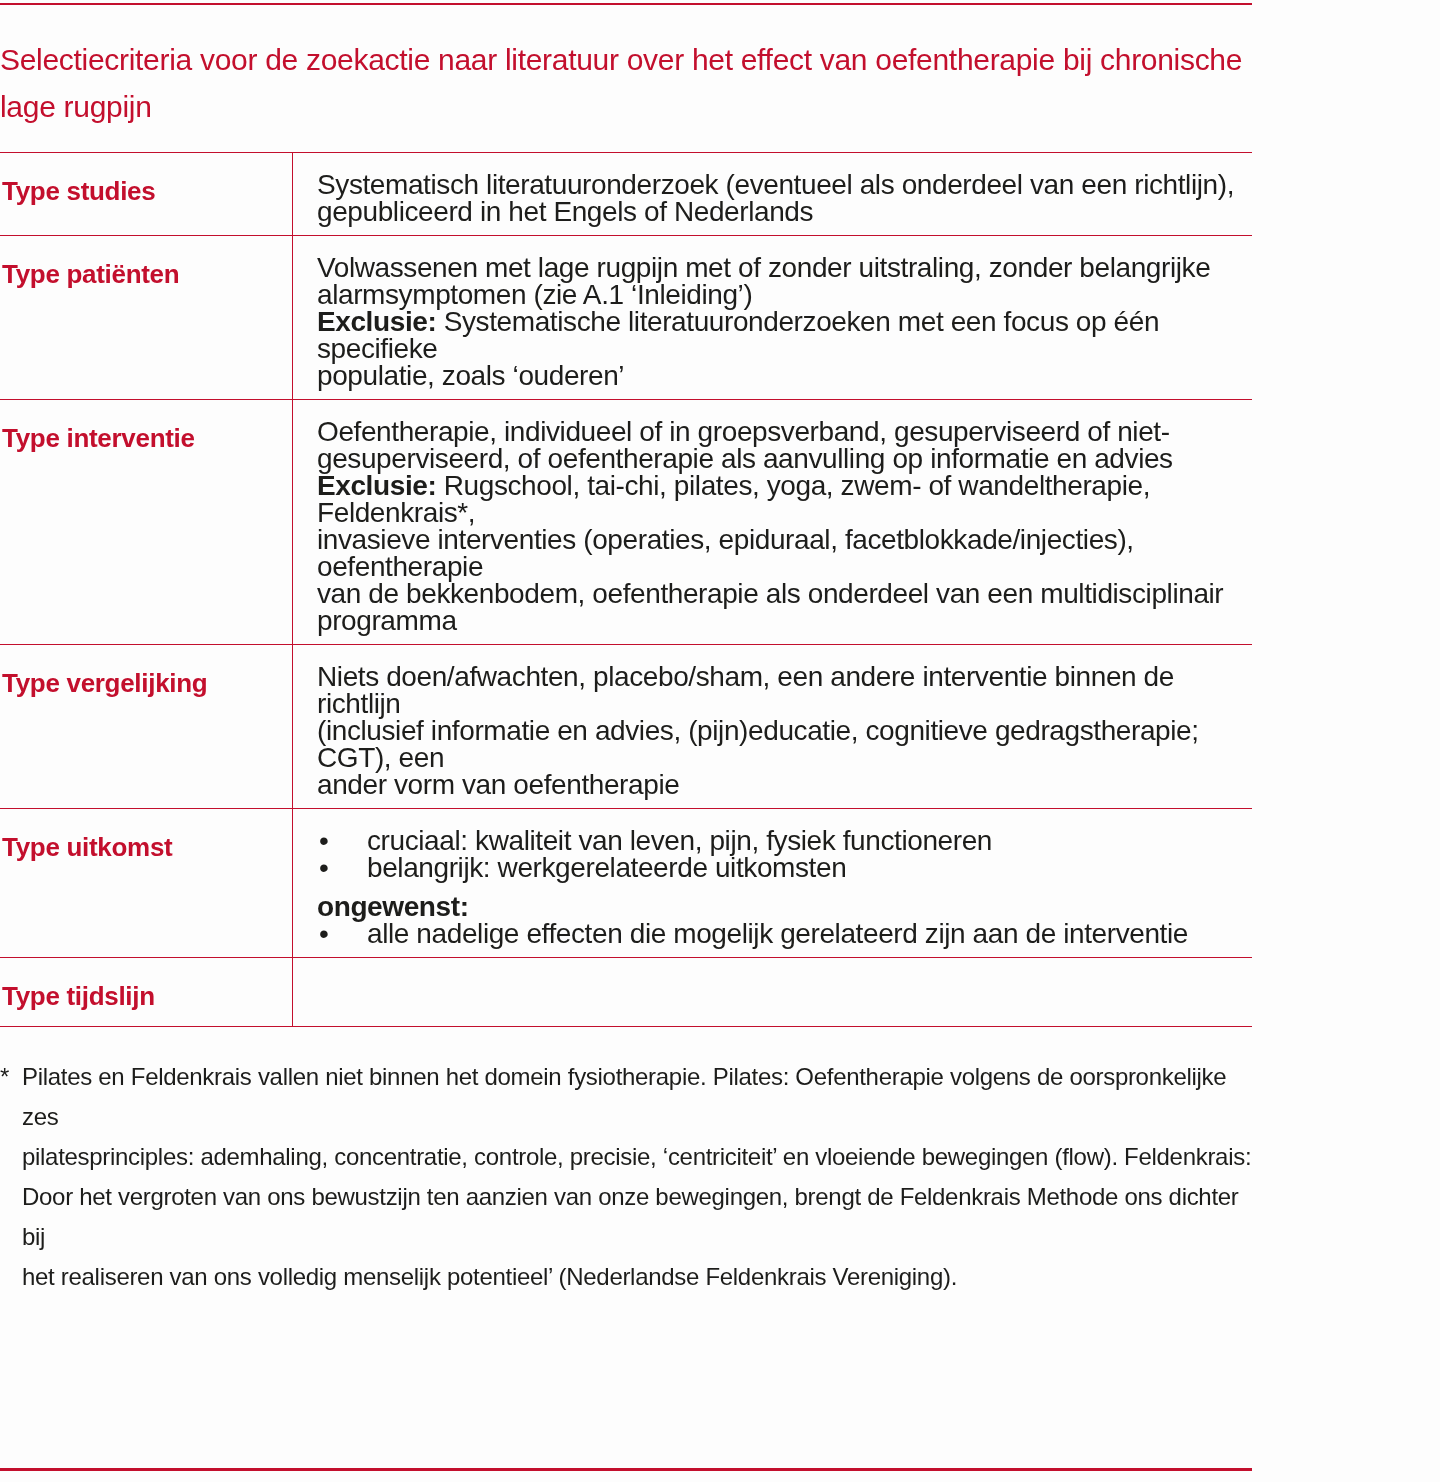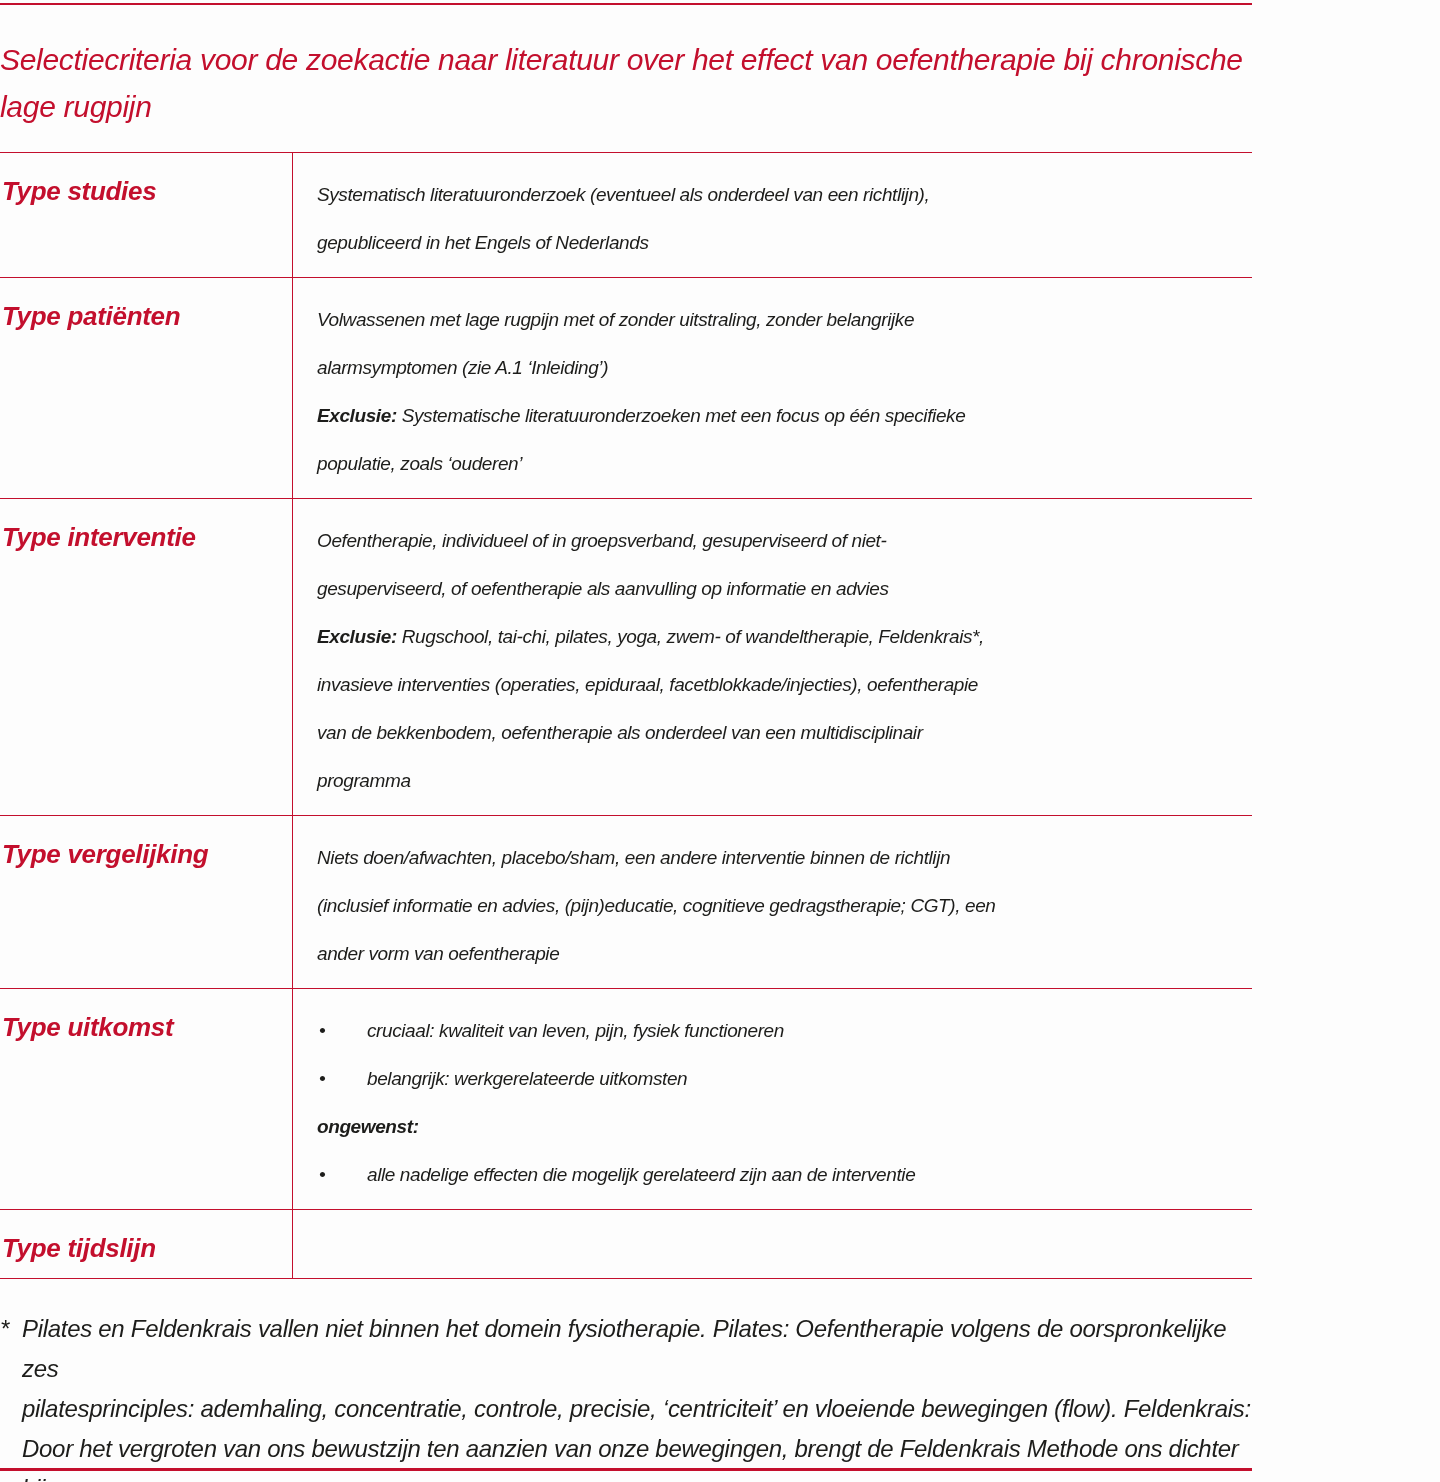--- a/index.html
+++ b/index.html
@@ -13,21 +13,20 @@
     background: var(--bg);
     font-family: "Liberation Sans", sans-serif;
     color: var(--text);
   }
   .page {
     position: relative;
     width: 1252px;
     height: 1482px;
     background: var(--bg);
     overflow: hidden;
-    font-style: italic;
   }
   .rule {
     position: absolute;
     left: 0;
     right: 0;
     background: var(--accent);
   }
   .rule-top { top: 3px; height: 2px; }
   .rule-bottom { bottom: 11px; height: 3px; }
 
@@ -59,28 +58,28 @@
     padding: 18px 20px 10px 2px;
     color: var(--accent);
     font-weight: bold;
     font-size: 26px;
     line-height: 40px;
     letter-spacing: -0.3px;
   }
   .cell-content {
     flex: 1 1 auto;
     padding: 18px 14px 10px 24px;
-    font-size: 19px;
-    line-height: 48px;
+    font-size: 28px;
+    line-height: 27px;
     letter-spacing: -0.4px;
     color: var(--text);
   }
   .ml { white-space: pre-line; }
   .para { margin: 0; }
-  .bold { font-weight: bold; color: var(--text); }
+  .bold { font-weight: bold; color: var(--text); margin-top: 12px; }
   .bullet-row { display: flex; }
   .bullet-glyph {
     flex: 0 0 50px;
     width: 50px;
     padding-left: 2px;
   }
   .bullet-text { flex: 1 1 auto; }
 
   .footnote {
     display: flex;

